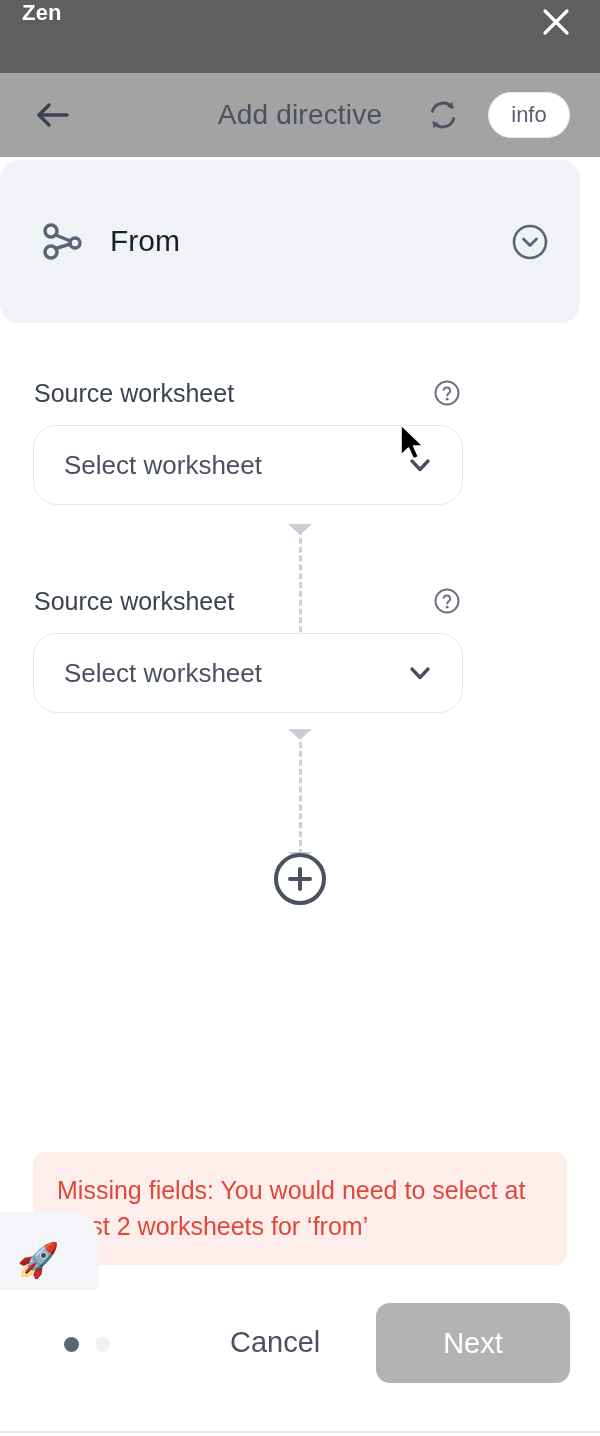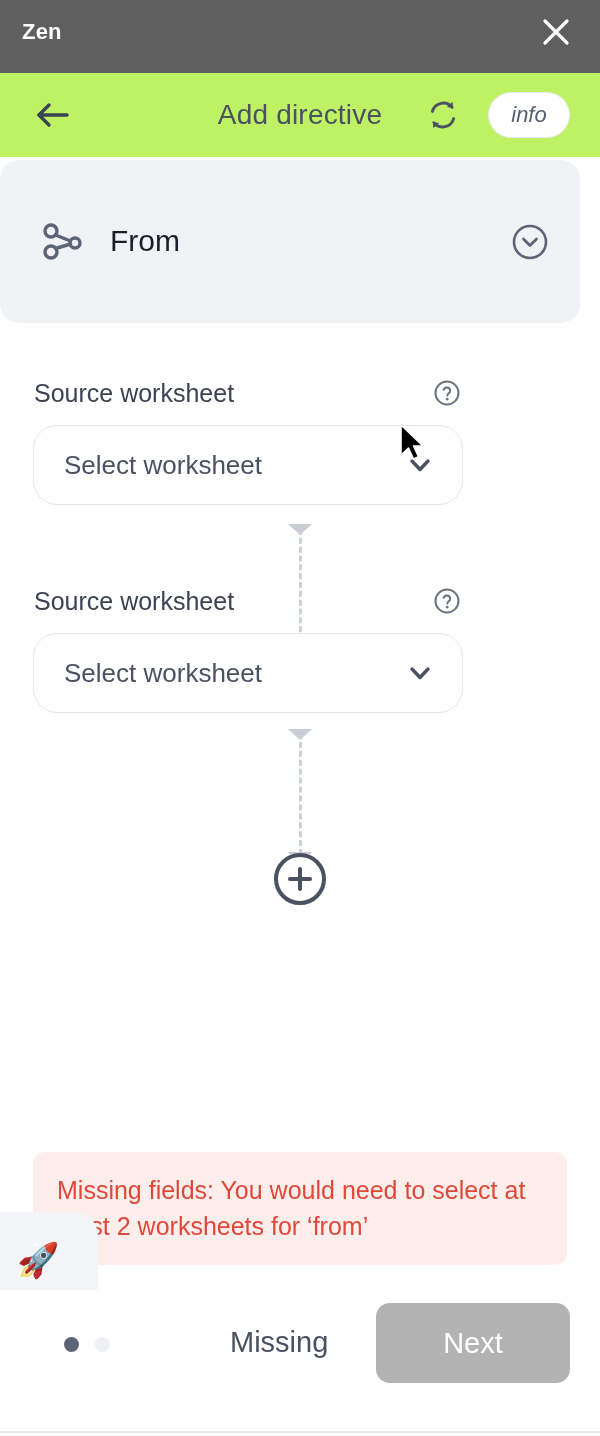--- a/index.html
+++ b/index.html
@@ -20,21 +20,20 @@
   }
 
   
   .titlebar {
     position: absolute;
     top: 0; left: 0;
     width: 600px;
     height: 73px;
     background: #5f5f5f;
     display: flex;
-    align-items: center;
     justify-content: space-between;
     padding: 0 22px 9px 22px;
   }
   .titlebar-name {
     color: #ffffff;
     font-size: 22px;
     font-weight: bold;
     letter-spacing: 0.2px;
   }
   .close-btn {
@@ -42,21 +41,21 @@
     display: flex; align-items: center; justify-content: center;
     cursor: pointer;
   }
 
   
   .navbar {
     position: absolute;
     top: 73px; left: 0;
     width: 600px;
     height: 84px;
-    background: #bef264;
+    background: #a3a3a3;
     display: flex;
     align-items: center;
   }
   .back-btn {
     position: absolute;
     left: 30px;
     width: 44px; height: 44px;
     display: flex; align-items: center; justify-content: center;
     cursor: pointer;
   }
@@ -81,21 +80,20 @@
     position: absolute;
     left: 488px;
     width: 82px; height: 46px;
     border: 1px solid #e7eaef;
     border-radius: 23px;
     background: #ffffff;
     display: flex; align-items: center; justify-content: center;
     font-size: 22px;
     color: #59606f;
     cursor: pointer;
-    font-style: italic;
   }
 
   
   .directive-card {
     position: absolute;
     top: 160px;
     left: 0;
     width: 580px;
     height: 163px;
     background: #f0f2f6;
@@ -460,21 +458,21 @@
     <span>🚀</span>
   </div>
 
   <div class="bottom-bar"></div>
 
   <div class="pager-dots">
     <span class="dot active"></span>
     <span class="dot"></span>
   </div>
 
-  <button class="cancel-btn">Missing</button>
+  <button class="cancel-btn">Cancel</button>
   <button class="next-btn">Next</button>
 
   <div class="bottom-hairline"></div>
 
   <span class="cursor">
     <svg width="30" height="42" viewBox="0 0 30 42">
       <path d="M2 1 L2 31 L9.5 24 L14.5 35 L19.5 32.6 L14.6 22 L24 22 Z" fill="#000000" stroke="#ffffff" stroke-width="1.6" stroke-linejoin="round"></path>
     </svg>
   </span>
 

